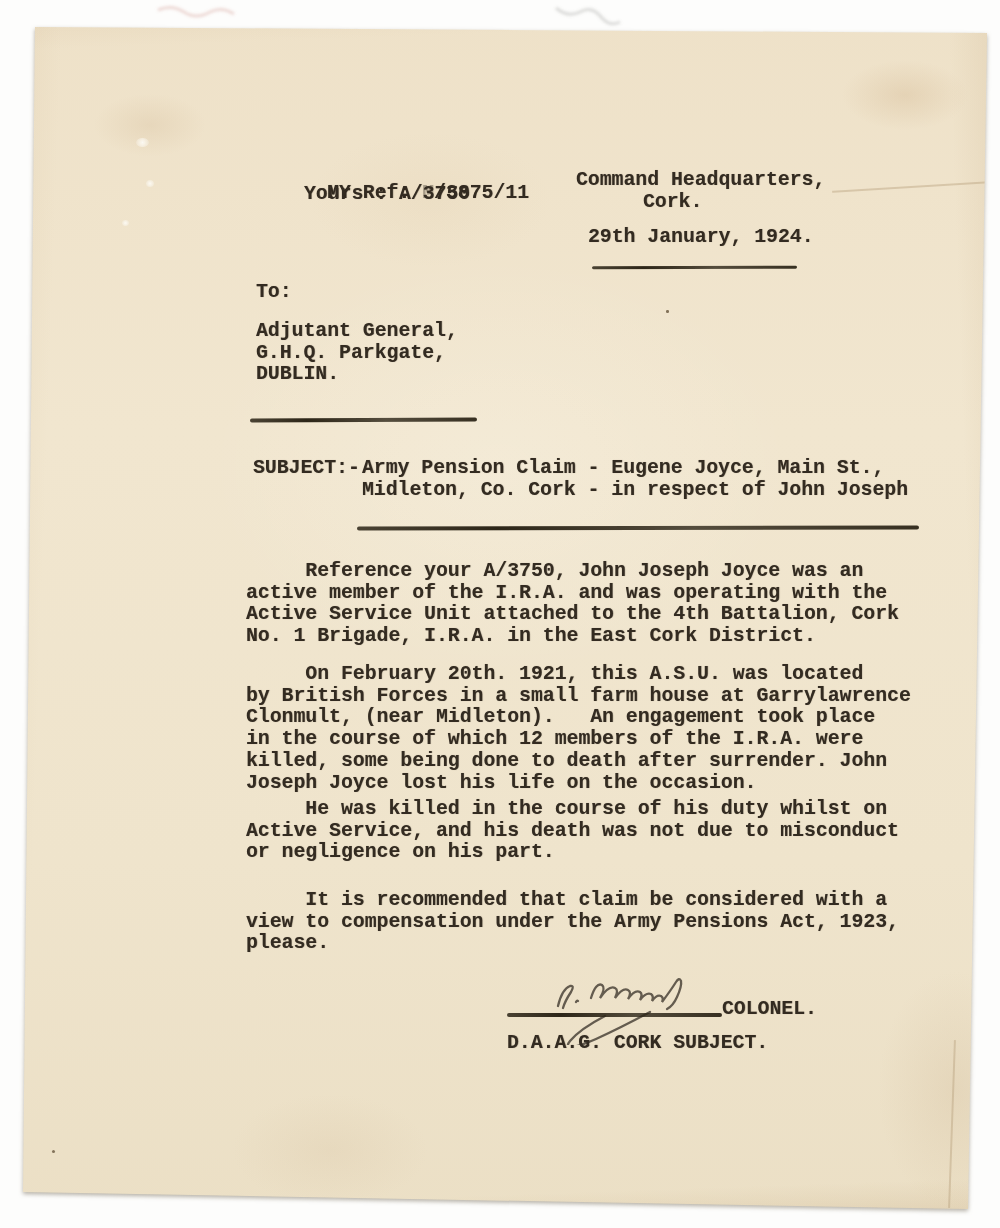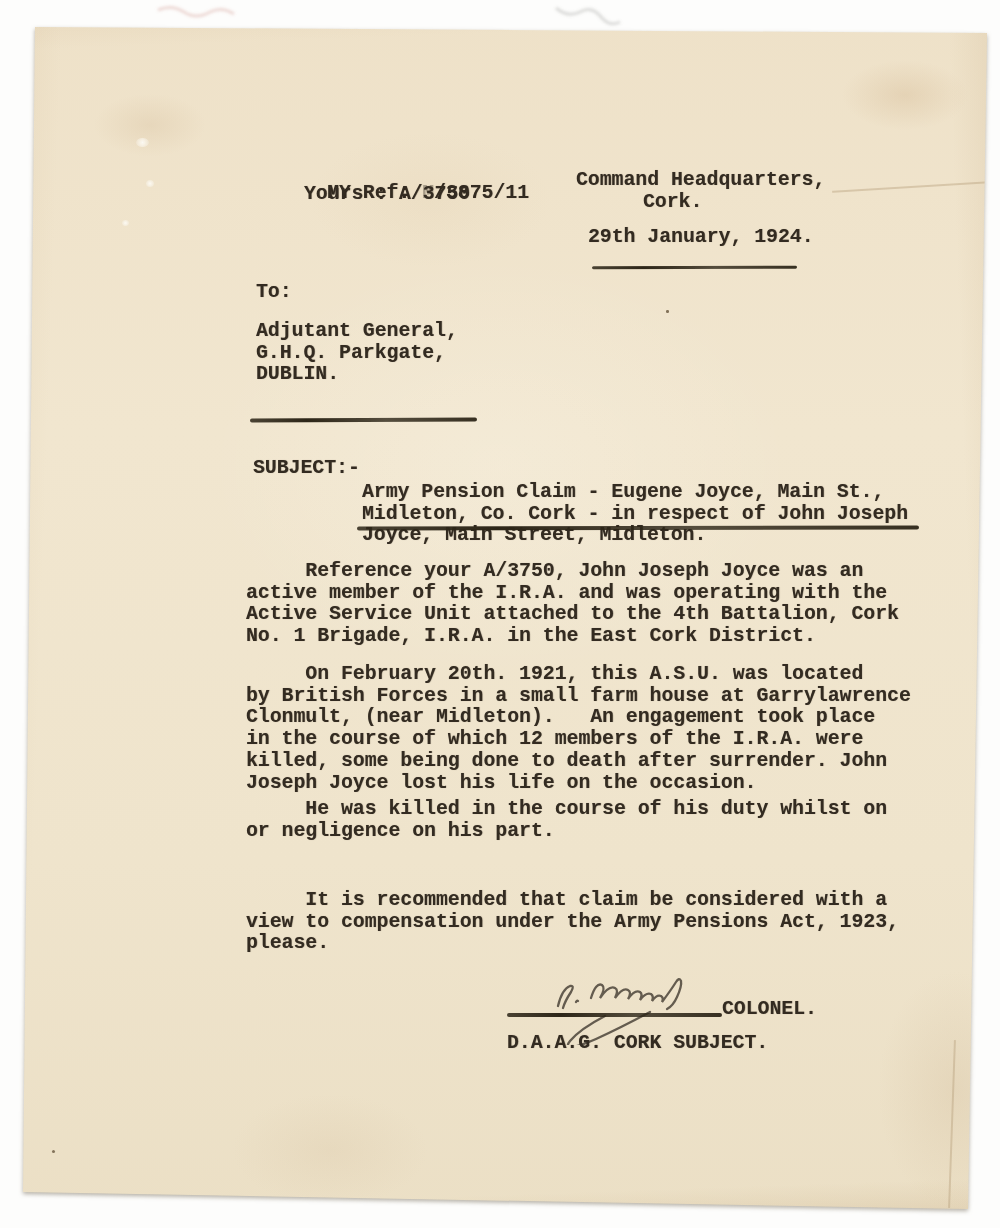--- a/index.html
+++ b/index.html
@@ -84,26 +84,26 @@
     <div class="tw" style="left:576px;top:170px;">Command Headquarters,</div>
     <div class="tw" style="left:643px;top:192px;">Cork.</div>
     <div class="tw" style="left:588px;top:227px;">29th January, 1924.</div>
     <div class="rule" style="left:592px;top:266px;width:205px;transform:rotate(-0.2deg);"></div>
 
     <div class="tw" style="left:256px;top:282px;">To:</div>
     <div class="tw" style="left:256px;top:321px;"><div>Adjutant General,</div><div>G.H.Q. Parkgate,</div><div>DUBLIN.</div></div>
     <div class="rule" style="left:250px;top:418px;width:227px;height:4px;transform:rotate(-0.3deg);"></div>
 
     <div class="tw" style="left:253px;top:458px;">SUBJECT:-</div>
-    <div class="tw" style="left:362px;top:482px;"><div>Army Pension Claim - Eugene Joyce, Main St.,</div><div>Midleton, Co. Cork - in respect of John Joseph</div><div>Joyce, Main Street, Midleton.</div></div>
+    <div class="tw" style="left:362px;top:458px;"><div>Army Pension Claim - Eugene Joyce, Main St.,</div><div>Midleton, Co. Cork - in respect of John Joseph</div></div>
     <div class="rule" style="left:357px;top:526px;width:562px;height:3.5px;transform:rotate(-0.1deg);"></div>
 
     <div class="tw" style="left:246px;top:561px;"><div>     Reference your A/3750, John Joseph Joyce was an</div><div>active member of the I.R.A. and was operating with the</div><div>Active Service Unit attached to the 4th Battalion, Cork</div><div>No. 1 Brigade, I.R.A. in the East Cork District.</div></div>
     <div class="tw" style="left:246px;top:664px;"><div>     On February 20th. 1921, this A.S.U. was located</div><div>by British Forces in a small farm house at Garrylawrence</div><div>Clonmult, (near Midleton).   An engagement took place</div><div>in the course of which 12 members of the I.R.A. were</div><div>killed, some being done to death after surrender. John</div><div>Joseph Joyce lost his life on the occasion.</div></div>
-    <div class="tw" style="left:246px;top:799px;"><div>     He was killed in the course of his duty whilst on</div><div>or negligence on his part.</div></div>
+    <div class="tw" style="left:246px;top:799px;"><div>     He was killed in the course of his duty whilst on</div><div>Active Service, and his death was not due to misconduct</div><div>or negligence on his part.</div></div>
     <div class="tw" style="left:246px;top:874px;margin-top:16px;"><div>     It is recommended that claim be considered with a</div><div>view to compensation under the Army Pensions Act, 1923,</div><div>please.</div></div>
 
     <svg class="sig-svg" width="250" height="85" viewBox="0 0 250 85" aria-label="F. J Murphy">
       <g fill="none" stroke="#51493e" stroke-width="2.3" stroke-linecap="round" opacity="0.88">
         <path d="M70,46 q4,-17 12,-20 q5,-1 1,6 q-6,9 -8,16"></path>
         <path d="M88,42 q1,-2 2,-1"></path>
         <path d="M103,38 q5,-16 11,-13 q4,3 -2,13 q9,-13 15,-10 q4,2 0,10 q8,-11 13,-8 q4,2 0,9 q7,-10 12,-7 q3,2 0,8 q6,-8 11,-6 q3,2 1,7 q5,-7 9,-5 q3,2 1,6 q9,-12 14,-20 q3,-5 5,-1 q1,5 -4,16 q-4,9 -10,12"></path>
         <path d="M162,52 q-30,16 -54,27 q-16,7 -24,8 q-7,0 -2,-6 q10,-12 35,-25"></path>
       </g>
     </svg>

